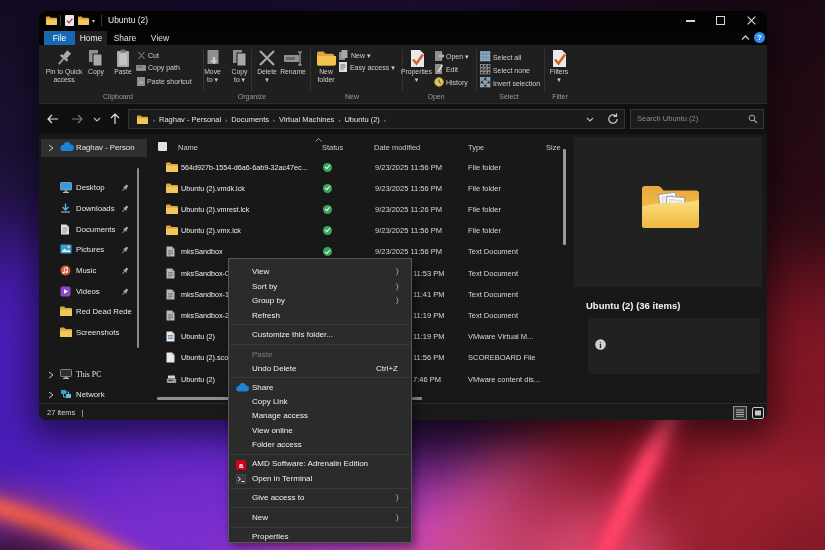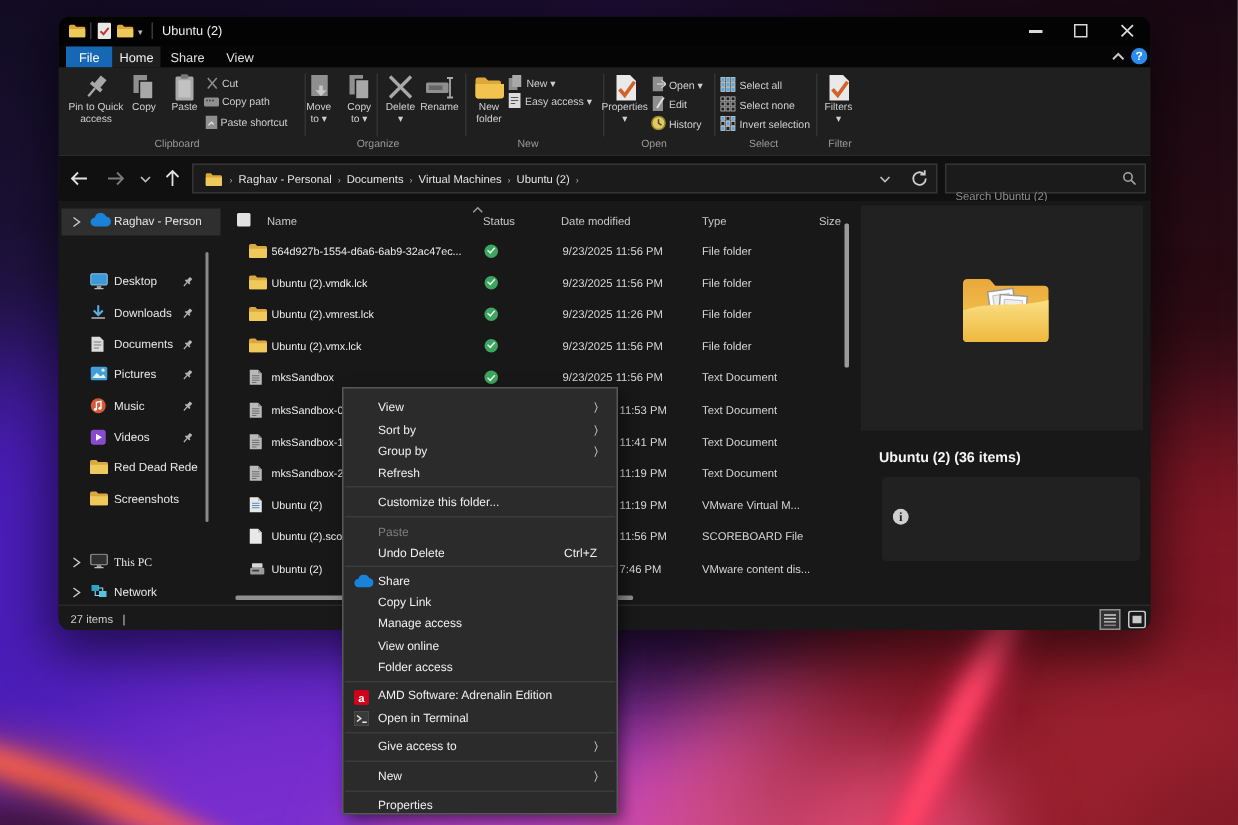--- a/index.html
+++ b/index.html
@@ -250,21 +250,21 @@
    <div class="ab" style="left:20px;top:5px;font-size:7.5px;color:#e4e4e4;white-space:nowrap;"><span style="color:#b0b0b0;font-size:6px;padding:0 4px;position:relative;top:-0.5px;">›</span><span>Raghav - Personal</span><span style="color:#b0b0b0;font-size:6px;padding:0 4px;position:relative;top:-0.5px;">›</span><span>Documents</span><span style="color:#b0b0b0;font-size:6px;padding:0 4px;position:relative;top:-0.5px;">›</span><span>Virtual Machines</span><span style="color:#b0b0b0;font-size:6px;padding:0 4px;position:relative;top:-0.5px;">›</span><span>Ubuntu (2)</span><span style="color:#b0b0b0;font-size:6px;padding:0 4px;position:relative;top:-0.5px;">›</span></div>
    <svg class="ab" style="left:457px;top:7px" width="8" height="5" viewBox="0 0 8 5">
           <path d="M1 1 L4 4 L7 1" stroke="#bdbdbd" stroke-width="1.1" fill="none"></path>
         </svg>
    <svg class="ab" style="left:478px;top:3px" width="12" height="12" viewBox="0 0 12 12">
           <path d="M10.2 6 a4.2 4.2 0 1 1 -1.3-3" stroke="#cdcdcd" stroke-width="1.2" fill="none"></path>
           <path d="M9.5 0.5 V3.4 H6.6" stroke="#cdcdcd" stroke-width="1.2" fill="none"></path>
         </svg>
  </div>
  <div class="bar" style="left:591px;width:134px;">
-   <div class="ab" style="left:6px;top:16px;font-size:7.5px;color:#8f8f8f;text-align:center;">Search Ubuntu (2)</div>
+   <div class="ab" style="left:6px;top:4px;font-size:7.5px;color:#8f8f8f;text-align:center;">Search Ubuntu (2)</div>
    <svg class="ab" style="left:117px;top:4px" width="10" height="10" viewBox="0 0 10 10">
           <circle cx="4" cy="4" r="2.8" stroke="#a8a8a8" fill="none"></circle>
           <path d="M6.2 6.2 L9 9" stroke="#a8a8a8" stroke-width="1.1"></path>
         </svg>
  </div>
 </div>
 <div id="content">
       <div class="ab" style="left:0;top:0;width:111px;height:269px;">
         <div class="ab" style="left:2px;top:5px;width:106px;height:18px;background:#2f2f2f;"></div>
         <div class="ab" style="left:9px;top:10px;">

